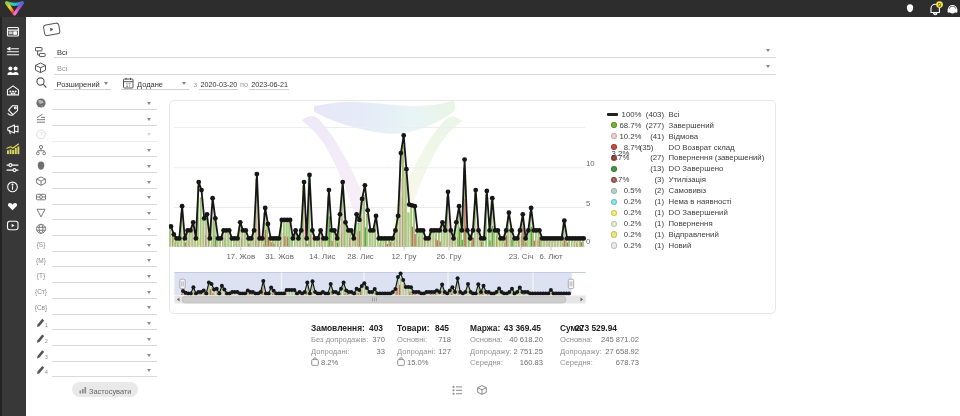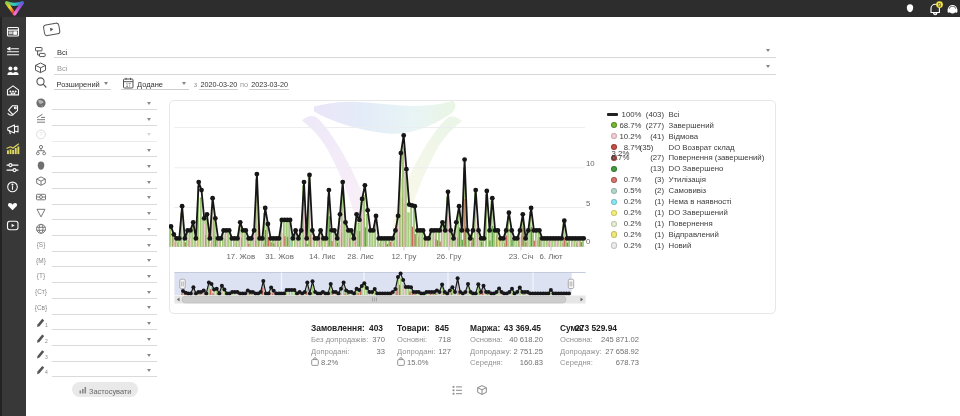--- a/index.html
+++ b/index.html
@@ -162,21 +162,21 @@
 <div class="abs inp" style="left:56.5px;top:79.5px">Розширений</div>
 <div class="abs caret" style="left:103.5px;top:82px"></div>
 <div class="abs" style="left:53.5px;top:89px;width:57.5px;height:1px;background:#cfcfcf"></div>
 <div class="abs inp" style="left:137px;top:79.5px">Додане</div>
 <div class="abs caret" style="left:181.5px;top:82px"></div>
 <div class="abs" style="left:121px;top:89px;width:68px;height:1px;background:#cfcfcf"></div>
 <div class="abs" style="left:193.7px;top:80px;font-size:7.4px;color:#999">з</div>
 <div class="abs dt" style="left:200.6px;top:79.8px">2020-03-20</div>
 <div class="abs" style="left:198.7px;top:89px;width:39.4px;height:1px;background:#cfcfcf"></div>
 <div class="abs" style="left:240px;top:80px;font-size:7.4px;color:#999">по</div>
-<div class="abs dt" style="left:251.2px;top:79.8px">2023-03-20</div>
+<div class="abs dt" style="left:251.2px;top:79.8px">2023-06-21</div>
 <div class="abs" style="left:249.4px;top:89px;width:39.4px;height:1px;background:#cfcfcf"></div>
 
 <div class="abs" style="left:52px;top:109.2px;width:105px;height:1px;background:#dadada"></div>
 <div class="abs caret" style="left:147px;top:102.0px;border-top-color:#8a8a8a"></div>
 <div class="abs" style="left:52px;top:124.9px;width:105px;height:1px;background:#dadada"></div>
 <div class="abs caret" style="left:147px;top:117.7px;border-top-color:#8a8a8a"></div>
 <div class="abs" style="left:52px;top:140.6px;width:105px;height:1px;background:#ececec"></div>
 <div class="abs caret" style="left:147px;top:133.4px;border-top-color:#d8d8d8"></div>
 <div class="abs" style="left:52px;top:156.4px;width:105px;height:1px;background:#dadada"></div>
 <div class="abs caret" style="left:147px;top:149.2px;border-top-color:#8a8a8a"></div>
@@ -1342,21 +1342,21 @@
 <div class="abs lgt" style="left:668.5px;top:142.5px;white-space:nowrap">DO Возврат склад</div>
 <div class="abs" style="left:611px;top:154.8px;width:6.4px;height:6.4px;border-radius:50%;background:#c94f43;border:0.8px solid rgba(0,0,0,0.28);box-sizing:border-box"></div>
 <div class="abs lgt" style="left:599.5px;top:153.4px;width:42px;text-align:center">6.7%</div>
 <div class="abs lgt" style="left:629px;top:153.4px;width:35px;text-align:right">(27)</div>
 <div class="abs lgt" style="left:668.5px;top:153.4px;white-space:nowrap">Повернення (завершений)</div>
 <div class="abs" style="left:611px;top:165.8px;width:6.4px;height:6.4px;border-radius:50%;background:#41a03c;border:0.8px solid rgba(0,0,0,0.28);box-sizing:border-box"></div>
 <div class="abs lgt" style="left:599.5px;top:149px;width:42px;text-align:center">3.2%</div>
 <div class="abs lgt" style="left:629px;top:164.3px;width:35px;text-align:right">(13)</div>
 <div class="abs lgt" style="left:668.5px;top:164.3px;white-space:nowrap">DO Завершено</div>
 <div class="abs" style="left:611px;top:176.7px;width:6.4px;height:6.4px;border-radius:50%;background:#dd7468;border:0.8px solid rgba(0,0,0,0.28);box-sizing:border-box"></div>
-<div class="abs lgt" style="left:599.5px;top:175.3px;width:42px;text-align:right">0.7%</div>
+<div class="abs lgt" style="left:599.5px;top:175.3px;width:42px;text-align:center">0.7%</div>
 <div class="abs lgt" style="left:629px;top:175.3px;width:35px;text-align:right">(3)</div>
 <div class="abs lgt" style="left:668.5px;top:175.3px;white-space:nowrap">Утилізація</div>
 <div class="abs" style="left:611px;top:187.7px;width:6.4px;height:6.4px;border-radius:50%;background:#b2d7cb;border:0.8px solid rgba(0,0,0,0.18);box-sizing:border-box"></div>
 <div class="abs lgt" style="left:599.5px;top:186.2px;width:42px;text-align:right">0.5%</div>
 <div class="abs lgt" style="left:629px;top:186.2px;width:35px;text-align:right">(2)</div>
 <div class="abs lgt" style="left:668.5px;top:186.2px;white-space:nowrap">Самовивіз</div>
 <div class="abs" style="left:611px;top:198.6px;width:6.4px;height:6.4px;border-radius:50%;background:#86e8f3;border:0.8px solid rgba(0,0,0,0.18);box-sizing:border-box"></div>
 <div class="abs lgt" style="left:599.5px;top:197.2px;width:42px;text-align:right">0.2%</div>
 <div class="abs lgt" style="left:629px;top:197.2px;width:35px;text-align:right">(1)</div>
 <div class="abs lgt" style="left:668.5px;top:197.2px;white-space:nowrap">Нема в наявності</div>

